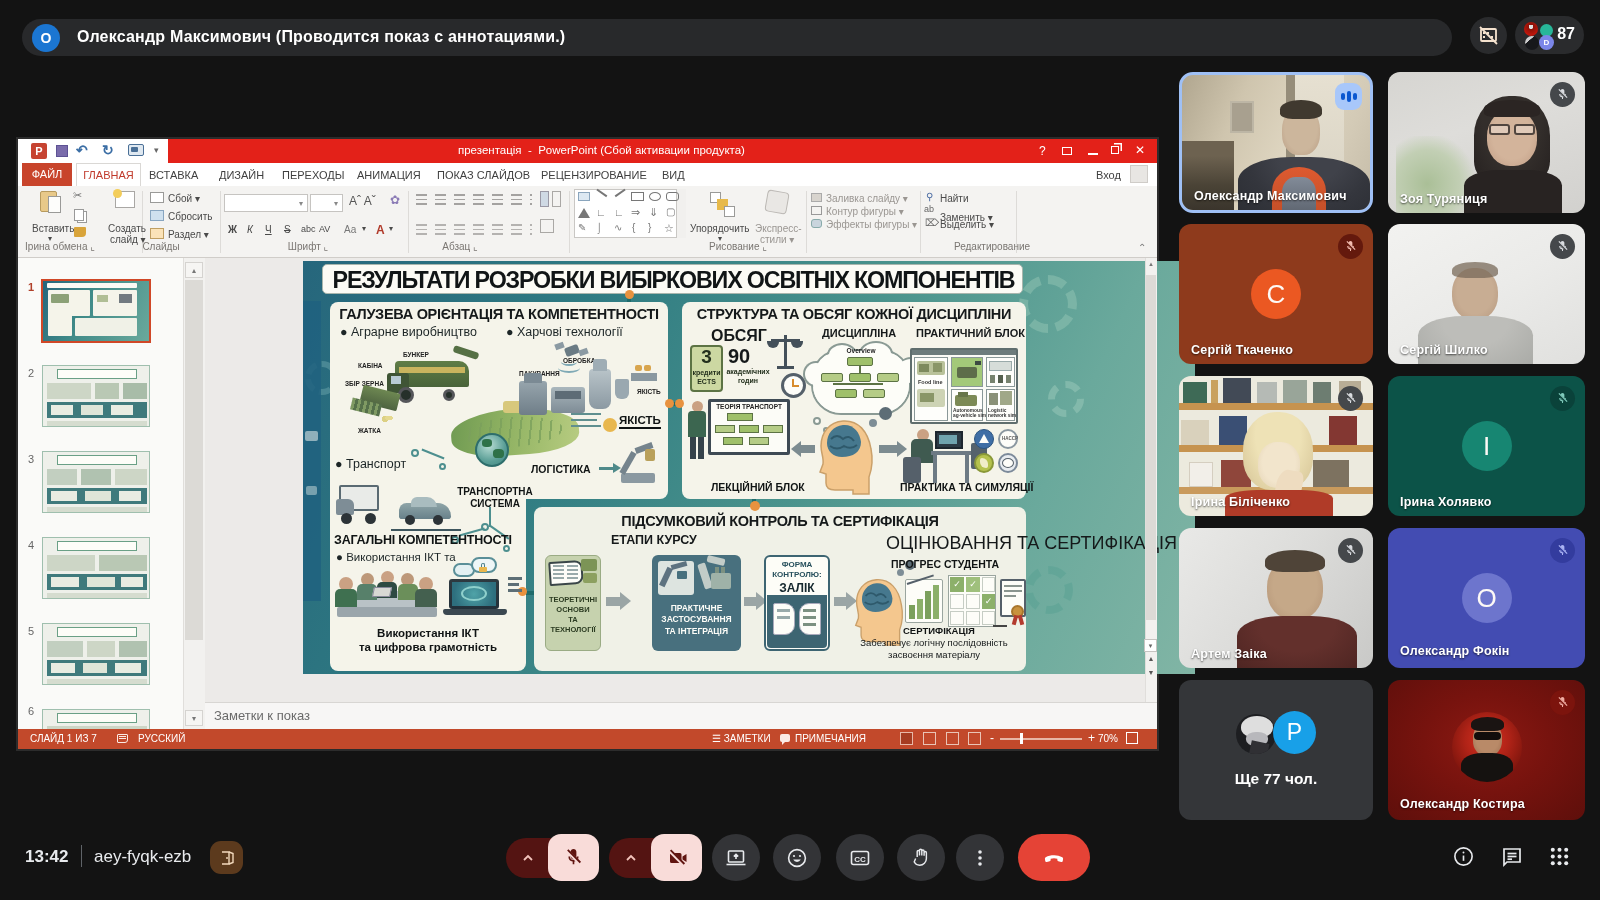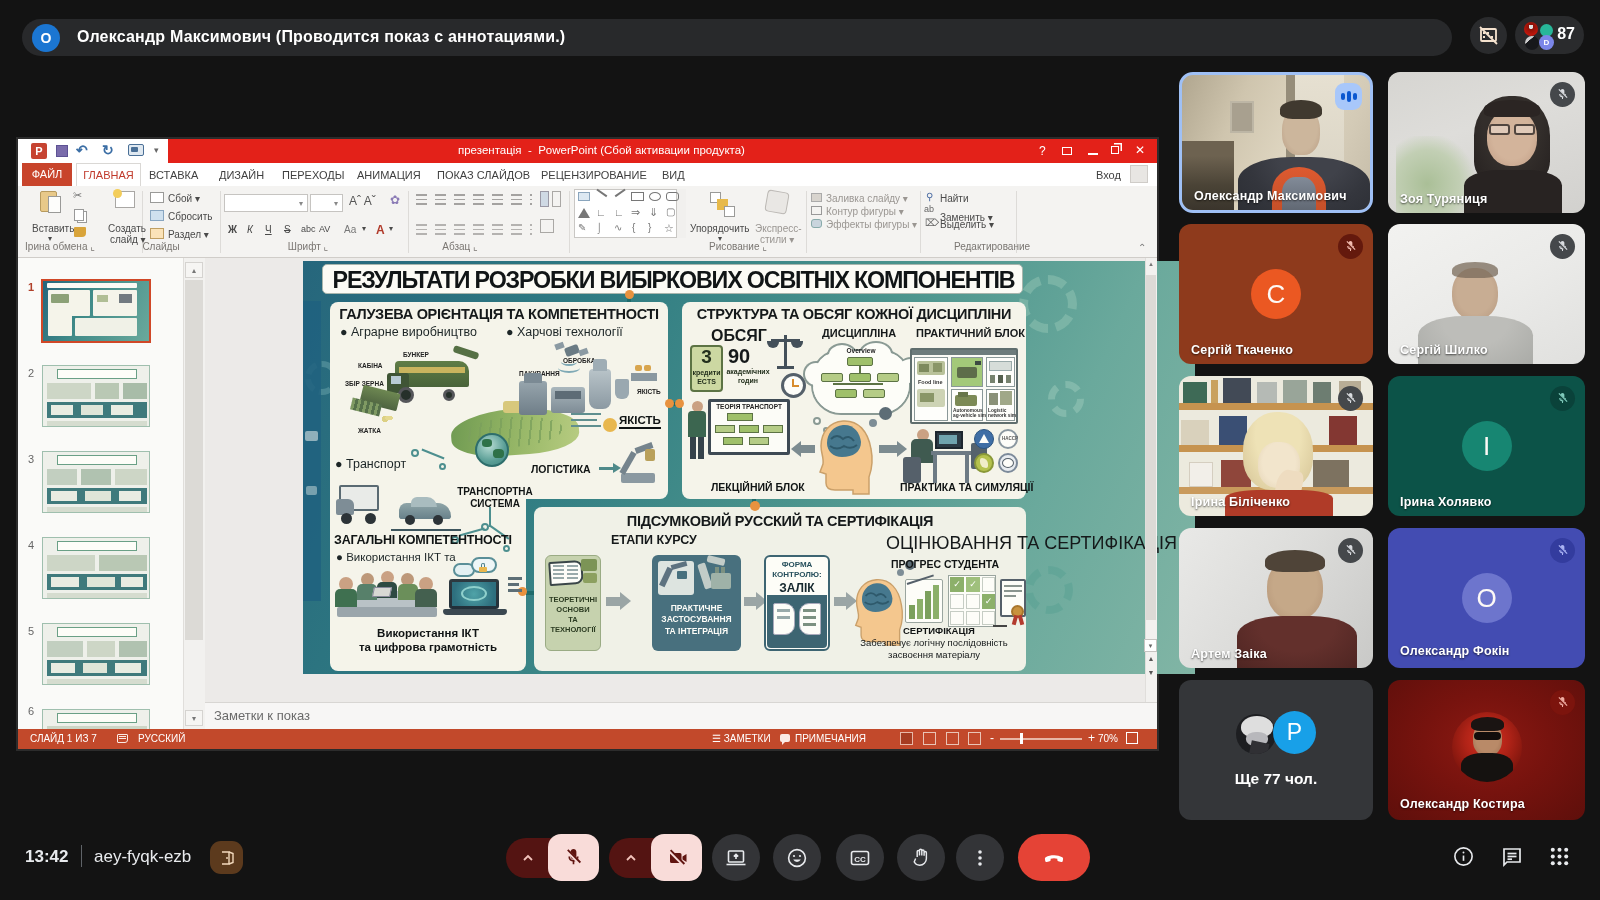--- a/index.html
+++ b/index.html
@@ -516,21 +516,21 @@
     <div class="abs" style="left:671px;top:168px;width:20px;height:20px;border-radius:50%;background:#3f6ea5;border:1px solid #2c5580;"></div>
     <div class="abs" style="left:676px;top:173px;width:10px;height:9px;background:#fdfdf9;clip-path:polygon(50% 0,100% 100%,0 100%);"></div>
     <div class="abs" style="left:695px;top:168px;width:20px;height:20px;border-radius:50%;border:2px solid #8a97a0;background:#fdfdf9;"></div>
     <div class="abs" style="left:699px;top:175px;font-size:4.5px;font-weight:bold;color:#555;">HACCP</div>
     <div class="abs" style="left:671px;top:192px;width:20px;height:20px;border-radius:50%;background:#b5c24e;border:2px solid #8a9838;"></div>
     <div class="abs" style="left:677px;top:197px;width:8px;height:10px;background:#f0edc8;border-radius:2px 6px 2px 6px;"></div>
     <div class="abs" style="left:695px;top:192px;width:20px;height:20px;border-radius:50%;border:2px solid #7c8a9a;background:#e8ecf0;"></div>
     <div class="abs" style="left:699px;top:197px;width:12px;height:10px;border-radius:50%;border:1px solid #55606a;background:#fdfdf9;"></div>
     <div class="abs" style="left:597px;top:220px;font-size:10.5px;font-weight:bold;color:#101414;">ПРАКТИКА ТА СИМУЛЯЦІЇ</div>
 
-    <div class="abs" style="left:231px;top:252px;width:492px;text-align:center;font-size:14.5px;font-weight:bold;color:#15191a;letter-spacing:-0.3px;">ПІДСУМКОВИЙ РУССКИЙ ТА СЕРТИФІКАЦІЯ</div>
+    <div class="abs" style="left:231px;top:252px;width:492px;text-align:center;font-size:14.5px;font-weight:bold;color:#15191a;letter-spacing:-0.3px;">ПІДСУМКОВИЙ КОНТРОЛЬ ТА СЕРТИФІКАЦІЯ</div>
     <div class="abs" style="left:308px;top:272px;font-size:12.5px;font-weight:bold;color:#15191a;">ЕТАПИ КУРСУ</div>
     <div class="abs" style="left:583px;top:272px;font-size:18px;font-weight:normal;color:#15191a;">ОЦІНЮВАННЯ ТА СЕРТИФІКАЦІЯ</div>
 
     <div class="abs" style="left:242px;top:294px;width:56px;height:96px;background:#c6d2ae;border-radius:6px;border:1px solid #9aab84;"></div>
     <div class="abs" style="left:246px;top:300px;width:34px;height:24px;background:#fdfdf8;border:2px solid #3a4648;border-radius:2px 8px 8px 2px;transform:rotate(-4deg);"></div>
     <div class="abs" style="left:250px;top:304px;width:11px;height:14px;background:repeating-linear-gradient(180deg,#9aa 0 2px,rgba(0,0,0,0) 2px 4px);"></div>
     <div class="abs" style="left:264px;top:304px;width:11px;height:14px;background:repeating-linear-gradient(180deg,#9aa 0 2px,rgba(0,0,0,0) 2px 4px);"></div>
     <div class="abs" style="left:278px;top:298px;width:16px;height:12px;background:#7c9456;border-radius:2px;"></div>
     <div class="abs" style="left:280px;top:312px;width:14px;height:10px;background:#8ca060;border-radius:2px;"></div>
     <div class="abs" style="left:242px;top:334px;width:56px;text-align:center;font-size:7.5px;font-weight:bold;color:#2c3c22;line-height:1.35;">ТЕОРЕТИЧНІ<br>ОСНОВИ<br>ТА ТЕХНОЛОГІЇ</div>

